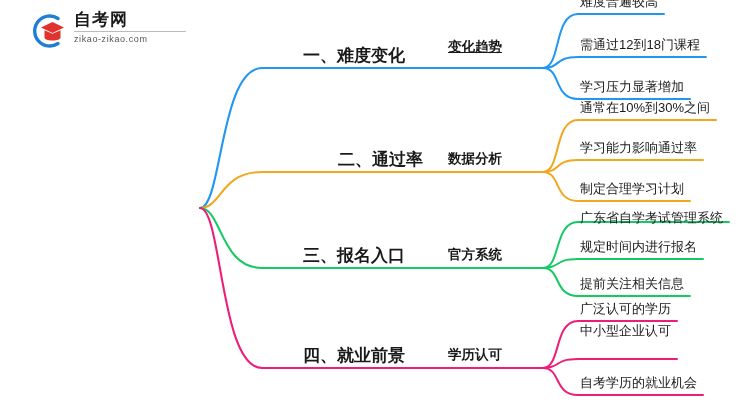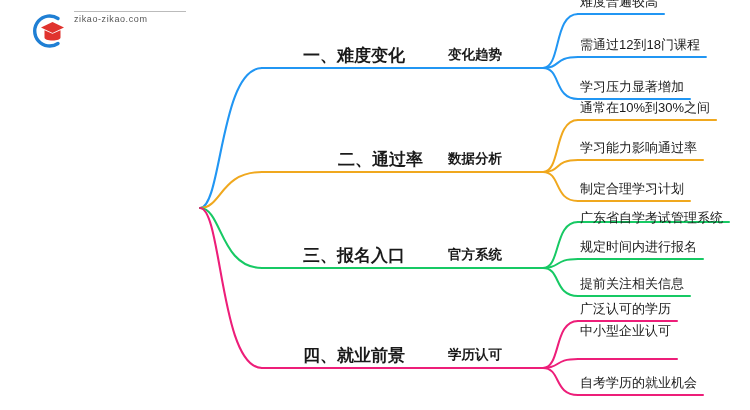--- a/index.html
+++ b/index.html
@@ -113,20 +113,21 @@
 
   <div class="logo-block">
     <div class="logo-mark">
       <svg width="38" height="38" viewBox="0 0 38 38" aria-hidden="true">
         <path d="M28 6.5 A15 15 0 1 0 28 31.5" fill="none" stroke="#1f7fd4" stroke-width="3.4" stroke-linecap="round"></path>
         <path d="M11 15.5 L22.5 10 L34 15.5 L22.5 21 Z" fill="#e0332e"></path>
         <path d="M14.5 18.2 L14.5 25.5 C14.5 27.3 17.8 28.6 22.5 28.6 C27.2 28.6 30.5 27.3 30.5 25.5 L30.5 18.2 L22.5 21.8 Z" fill="#e0332e"></path>
       </svg>
     </div>
     <div class="logo-text-wrap">
+      <div class="logo-name">自考网</div>
       <div class="logo-rule"></div>
       <div class="logo-domain">zikao-zikao.com</div>
     </div>
   </div>
 
   <svg id="connectors" viewBox="0 0 750 410">
       <path d="M 200 208 C 222 208, 220 68, 262 68" stroke="#2196f3" stroke-width="2.1"></path>
       <path d="M 262 68 L 543 68" stroke="#2196f3" stroke-width="2.1"></path>
       <path d="M 543 68 C 561.2 68, 553.5 14, 578 14" stroke="#2196f3" stroke-width="2"></path>
       <path d="M 578 14 L 664 14" stroke="#2196f3" stroke-width="2"></path>
@@ -156,21 +157,21 @@
       <path d="M 578 321 L 677 321" stroke="#ed1e79" stroke-width="2"></path>
       <path d="M 543 368 C 561.2 368, 553.5 359, 578 359" stroke="#ed1e79" stroke-width="2"></path>
       <path d="M 578 359 L 677 359" stroke="#ed1e79" stroke-width="2"></path>
       <path d="M 543 368 C 561.2 368, 553.5 395, 578 395" stroke="#ed1e79" stroke-width="2"></path>
       <path d="M 578 395 L 703 395" stroke="#ed1e79" stroke-width="2"></path>
     </svg>
 
 
   <div id="node-layer">
       <div class="node node-l1" style="left: 303px; top: 47px;">一、难度变化</div>
-      <div class="node node-l2" style="left: 448px; top: 48px;">变化趋势</div>
+      <div class="node node-l2" style="left: 448px; top: 40px; text-decoration: underline;">变化趋势</div>
       <div class="node node-l3" style="left: 580px; top: -5px;">难度普遍较高</div>
       <div class="node node-l3" style="left: 580px; top: 38px;">需通过12到18门课程</div>
       <div class="node node-l3" style="left: 580px; top: 80px;">学习压力显著增加</div>
       <div class="node node-l1" style="left: 303px; top: 151px; margin-left: 35px;">二、通过率</div>
       <div class="node node-l2" style="left: 448px; top: 152px;">数据分析</div>
       <div class="node node-l3" style="left: 580px; top: 101px;">通常在10%到30%之间</div>
       <div class="node node-l3" style="left: 580px; top: 141px;">学习能力影响通过率</div>
       <div class="node node-l3" style="left: 580px; top: 182px;">制定合理学习计划</div>
       <div class="node node-l1" style="left: 303px; top: 247px;">三、报名入口</div>
       <div class="node node-l2" style="left: 448px; top: 248px;">官方系统</div>

